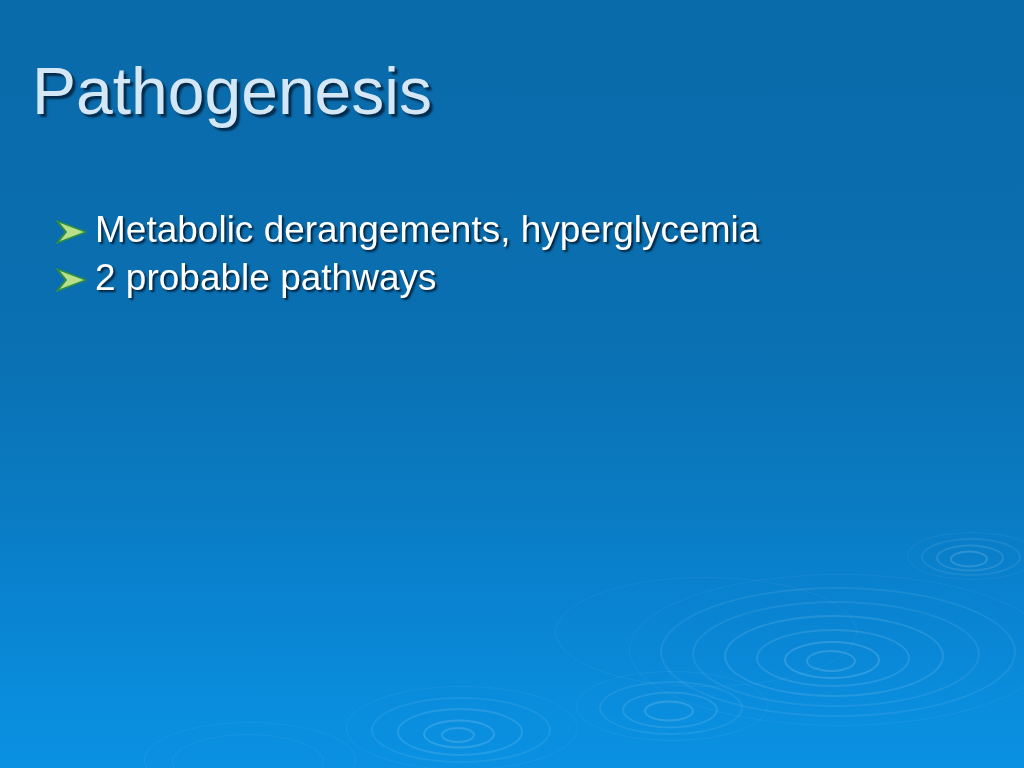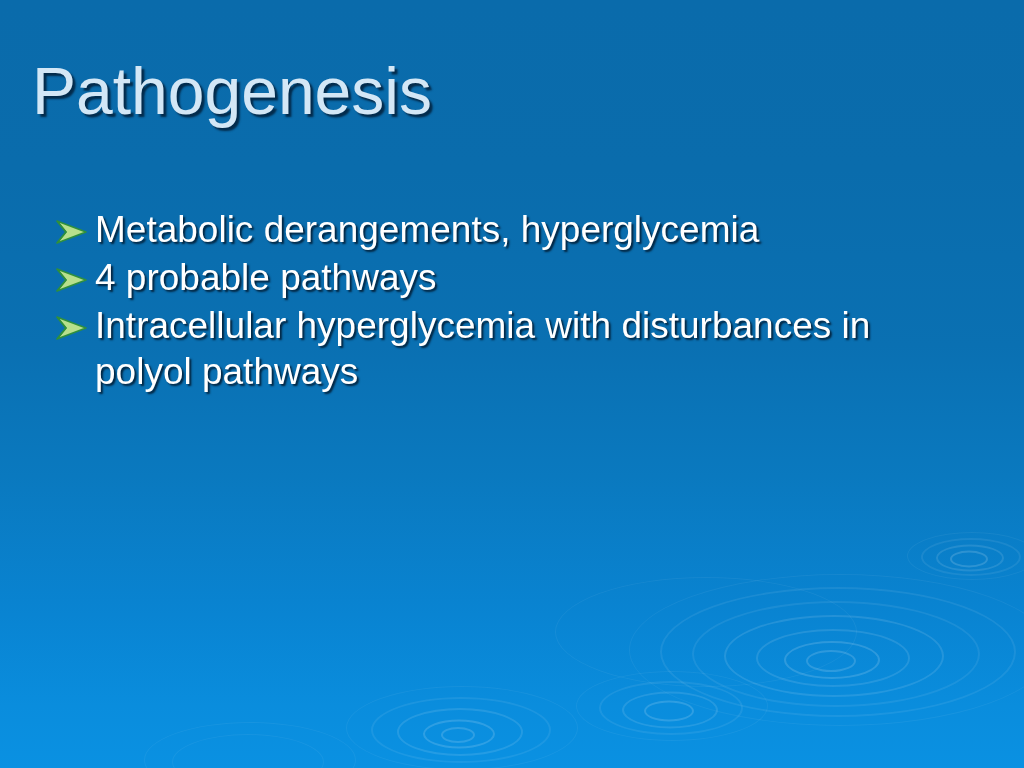--- a/index.html
+++ b/index.html
@@ -148,29 +148,20 @@
     </div>
 
 
     <div class="bullet-row">
       <span class="bullet-marker">
         <svg width="34" height="28" viewBox="0 0 34 28" aria-hidden="true">
           <path d="M2 3 L31 14 L2 25 L11 14 Z" fill="#b7e08c" stroke="#2f8f3e" stroke-width="1.6" stroke-linejoin="round"></path>
           <path d="M2 3 L11 14 L2 25" fill="none" stroke="#2f8f3e" stroke-width="1.4"></path>
         </svg>
       </span>
-      <span class="bullet-text">4 probable pathways</span>
+      <span class="bullet-text">2 probable pathways</span>
     </div>
 
 
 
-    <div class="bullet-row">
-      <span class="bullet-marker">
-        <svg width="34" height="28" viewBox="0 0 34 28" aria-hidden="true">
-          <path d="M2 3 L31 14 L2 25 L11 14 Z" fill="#b7e08c" stroke="#2f8f3e" stroke-width="1.6" stroke-linejoin="round"></path>
-          <path d="M2 3 L11 14 L2 25" fill="none" stroke="#2f8f3e" stroke-width="1.4"></path>
-        </svg>
-      </span>
-      <span class="bullet-text">Intracellular hyperglycemia with disturbances in polyol pathways</span>
-    </div>
 
   </div>
 </div>
 
 </body></html>

